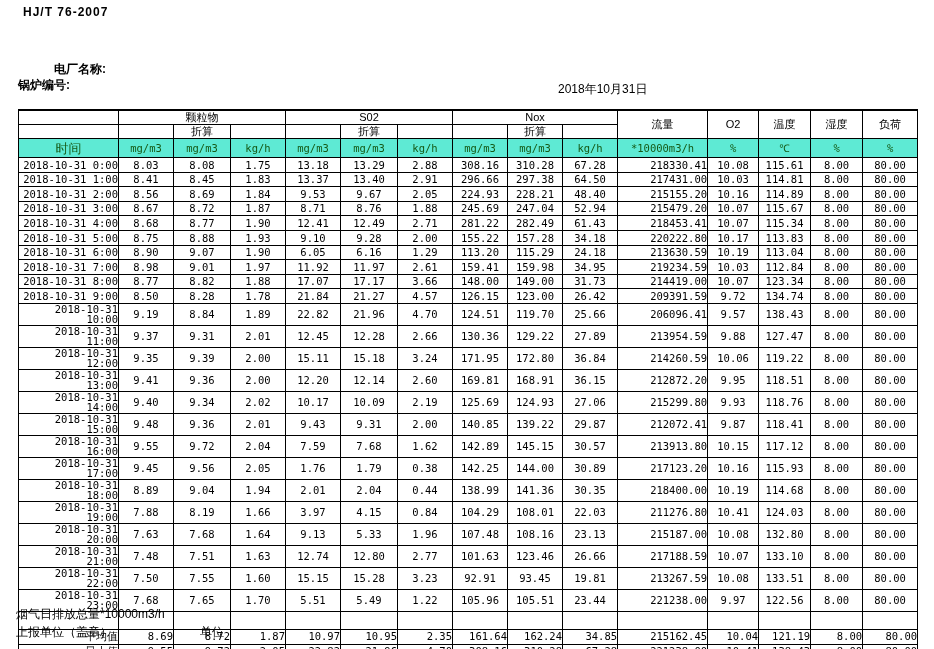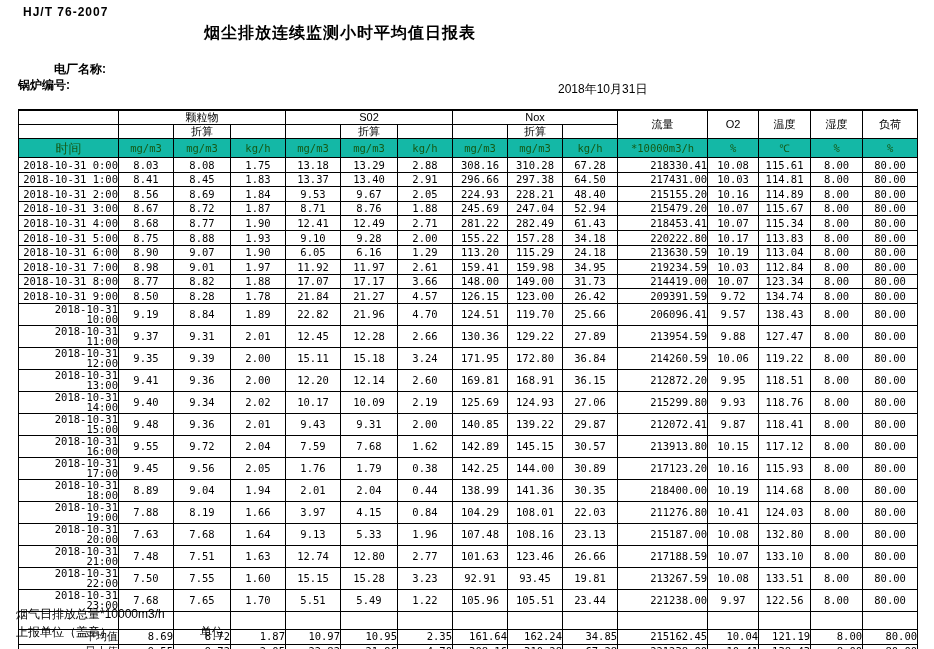--- a/index.html
+++ b/index.html
@@ -16,37 +16,36 @@
   #footer-unit{left:200px;top:624px;font-size:12px;}
 
   table.t{position:absolute;left:18px;top:109px;width:899px;
           border-collapse:collapse;table-layout:fixed;
           font-family:"DejaVu Sans Mono",monospace;font-size:10.5px;}
   table.t td,table.t th{border:1px solid #000;padding:0;line-height:1;overflow:hidden;
           font-weight:normal;height:13.6px;}
   table.t{border-top:2px solid #000;}
   tr.hdr1 td, tr.hdr2 td{height:13px;font-family:"Liberation Sans",sans-serif;
           font-size:11px;text-align:center;}
-  tr.hdr3 td{height:18px;background:#14b8a6;color:#155915;text-align:center;
+  tr.hdr3 td{height:18px;background:#5eead4;color:#155915;text-align:center;
           font-size:10.5px;}
   tr.hdr3 td.time-h{font-family:"Liberation Sans",sans-serif;font-size:13px;}
   td.c-time{text-align:right;padding-right:4px;}
   td.c-num{text-align:center;}
   td.c-flow{text-align:right;padding-right:8px;}
   tr.sep-row td{height:17px;}
   td.s-label{text-align:right;padding-right:3px;font-family:"Liberation Sans",sans-serif;
           font-size:11px;}
   td.s-num{text-align:right;padding-right:4px;}
 </style>
 </head>
 <body>
 
 <div id="page">
   <div class="abs" id="doc-code">HJ/T  76-2007</div>
-  <div class="abs" id="page-title">烟尘排放连续监测小时平均值日报表</div>
   <div class="abs" id="plant-label">电厂名称:</div>
   <div class="abs" id="boiler-label">锅炉编号:</div>
   <div class="abs" id="report-date">2018年10月31日</div>
 
   <table class="t">
     <colgroup>
       <col style="width:100px">
         <col style="width:55px">
         <col style="width:57px">
         <col style="width:55px">

